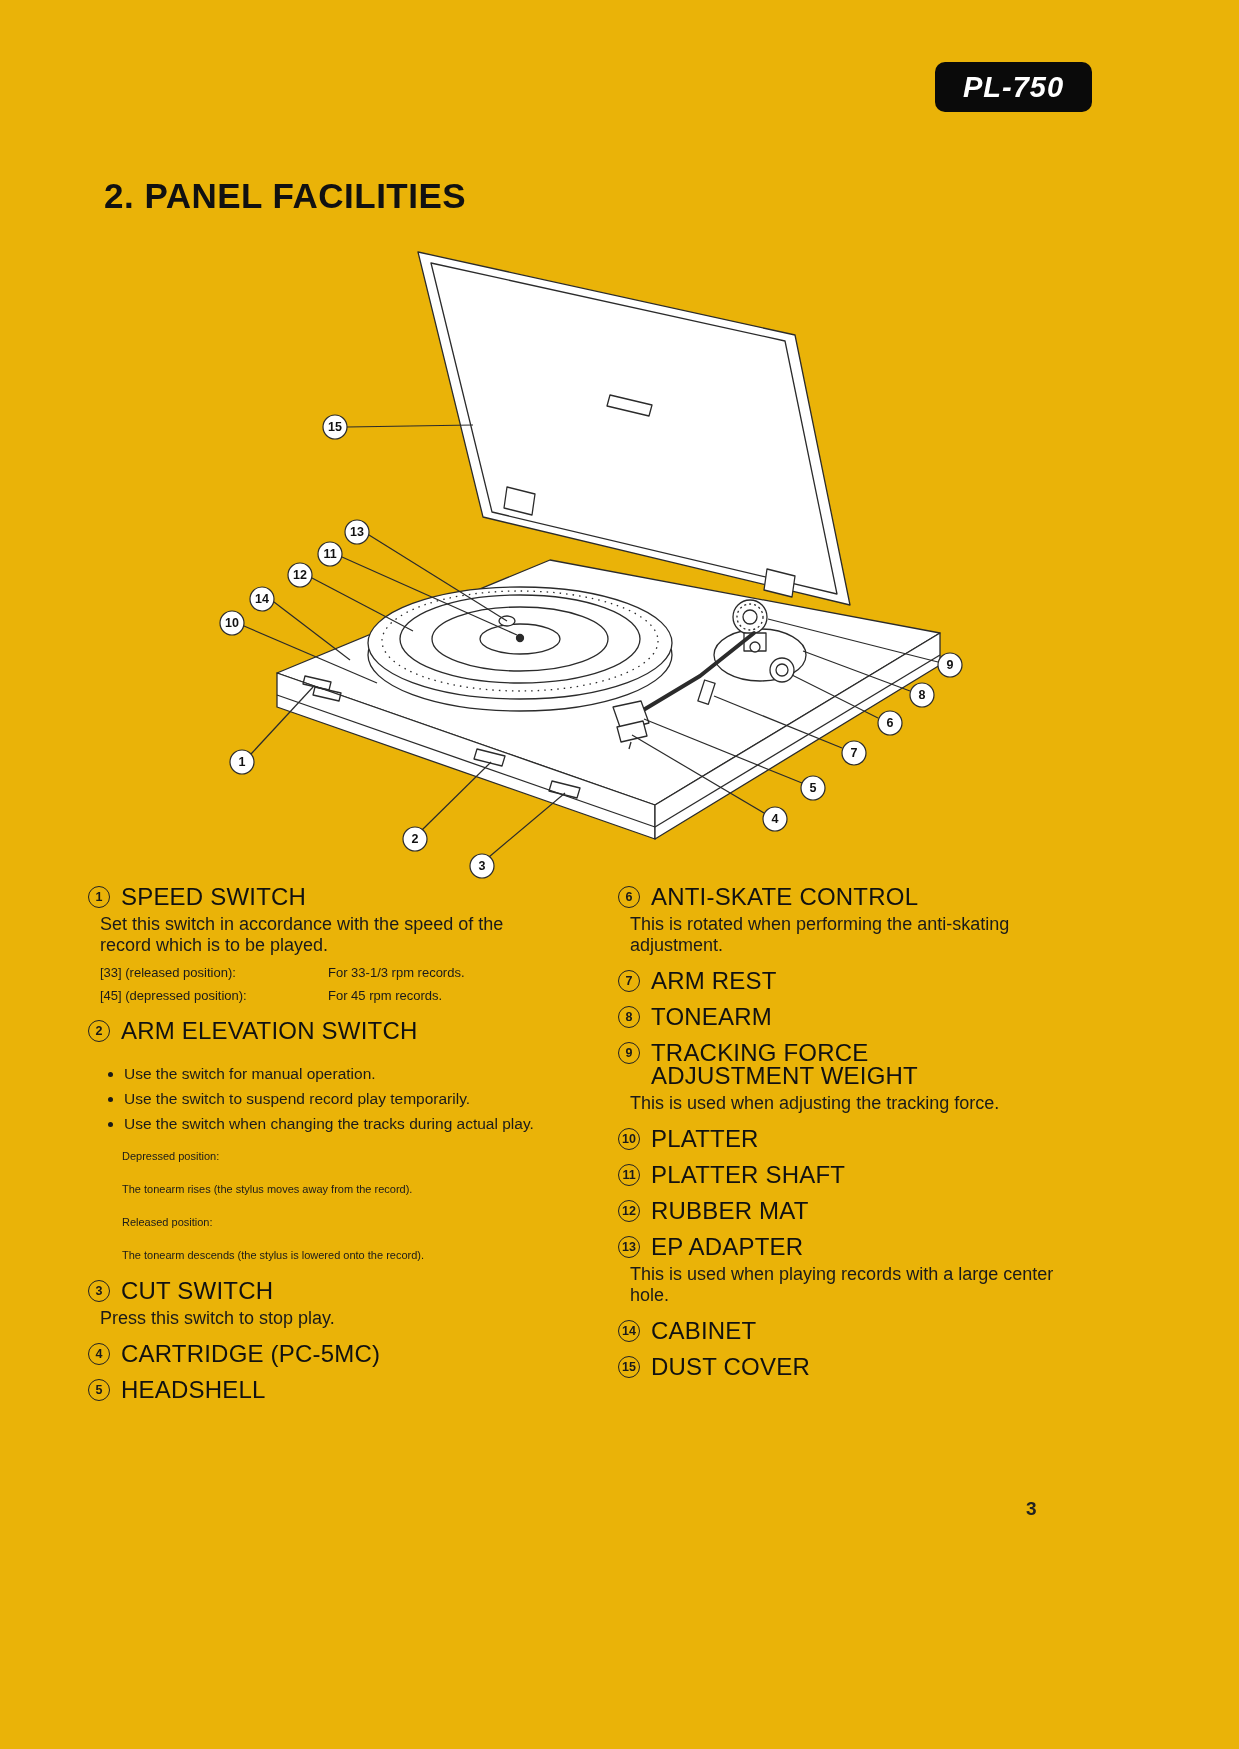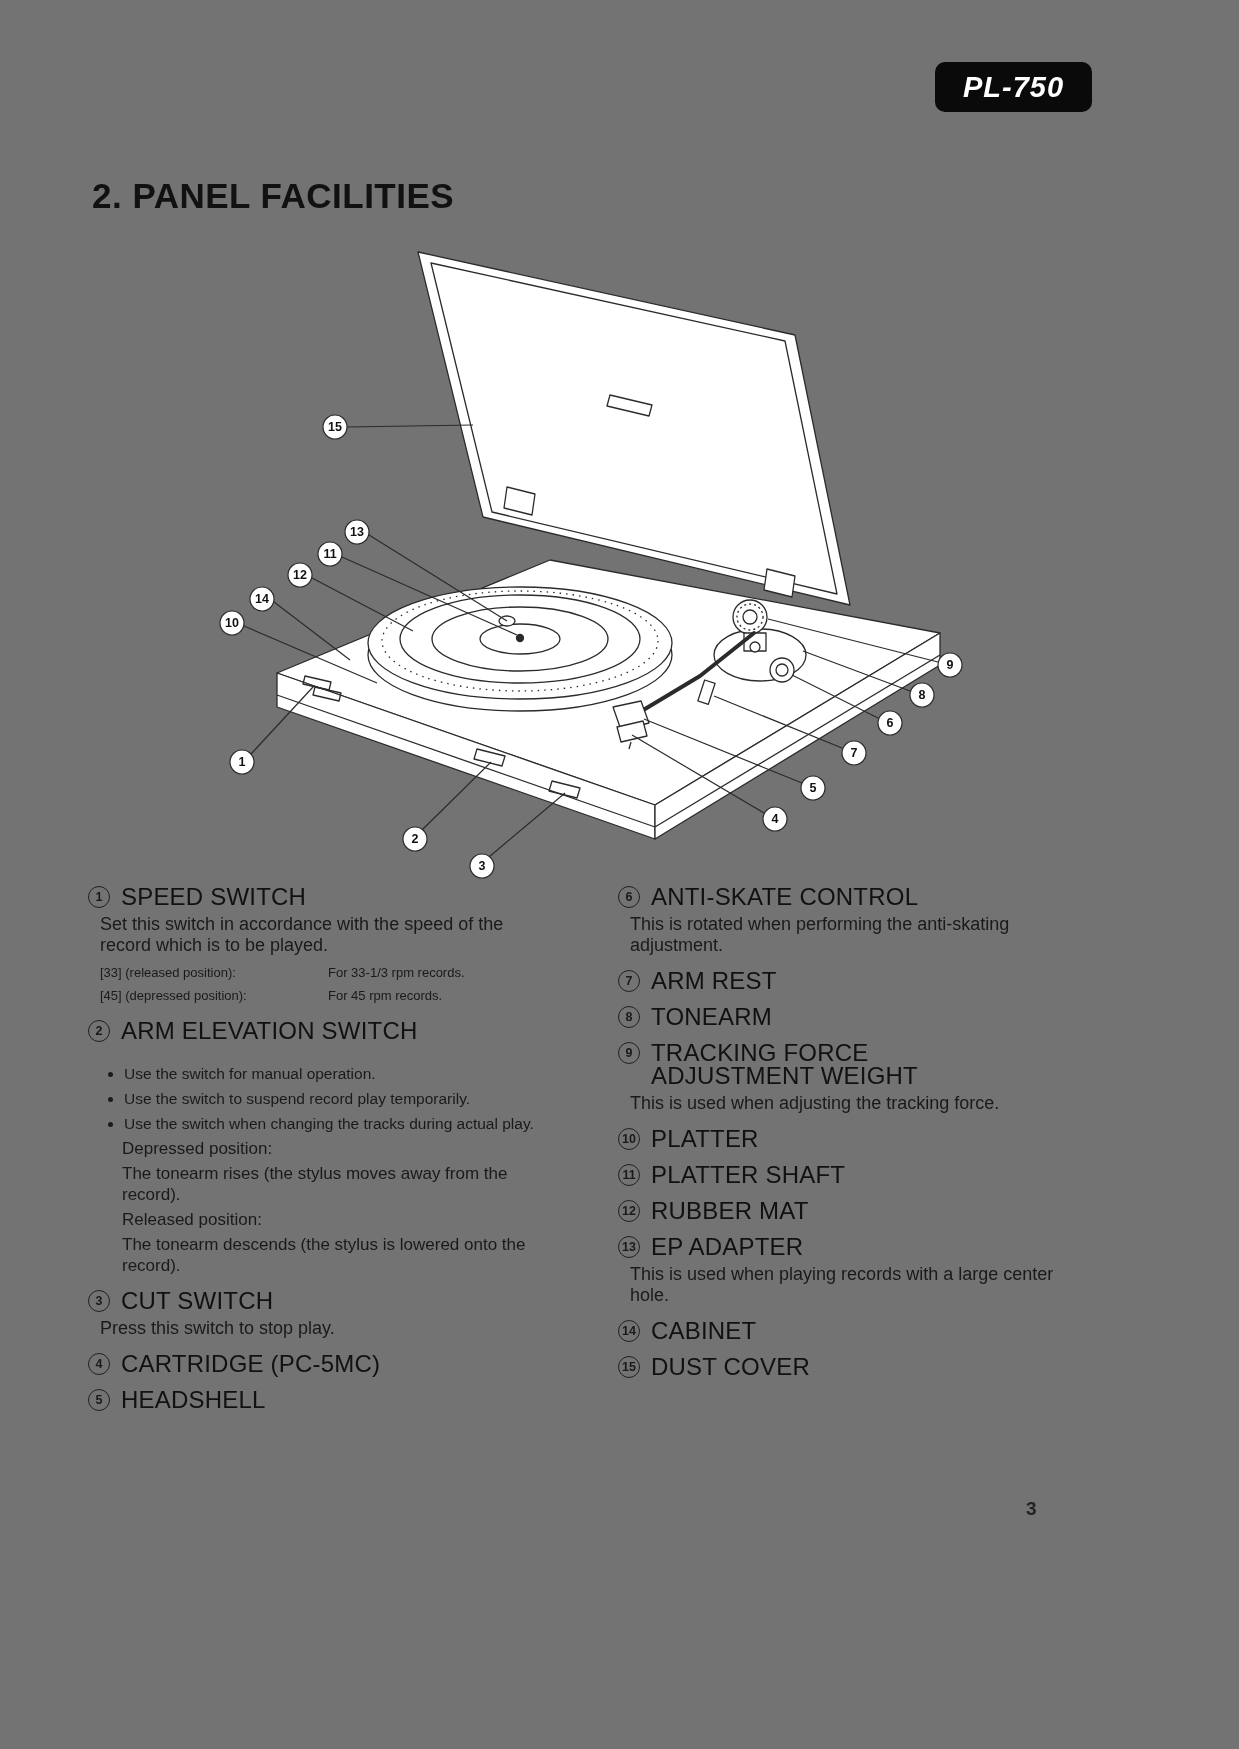--- a/index.html
+++ b/index.html
@@ -1,21 +1,21 @@
 <!DOCTYPE html>
 <html><head>
 <meta charset="utf-8">
 <style>
   html, body { margin: 0; padding: 0; background: #e8e8e6; }
   .page {
     position: relative;
     width: 1239px;
     height: 1749px;
     margin: 0 auto;
-    background: #737373;
+    background: #eab308;
     font-family: "Liberation Sans", sans-serif;
     color: #1a1a1a;
     overflow: hidden;
   }
 
   
   .badge {
     position: absolute;
     left: 935px;
     top: 62px;
@@ -29,21 +29,21 @@
     font-style: italic;
     letter-spacing: 1px;
     display: flex;
     align-items: center;
     justify-content: center;
   }
 
   
   .title {
     position: absolute;
-    left: 92px;
+    left: 104px;
     top: 176px;
     margin: 0;
     font-size: 35px;
     font-weight: bold;
     letter-spacing: 0.5px;
     color: #111;
   }
 
   
   .diagram {
@@ -119,22 +119,22 @@
   ul.bullets {
     margin: 21px 0 4px 10px;
     padding: 0 0 0 26px;
   }
   ul.bullets li {
     font-size: 15.5px;
     line-height: 21px;
     margin-bottom: 4px;
   }
   .line {
-    margin: 4px 0 2px 34px;
-    font-size: 17px;
+    margin: 12px 0 2px 34px;
+    font-size: 11px;
     line-height: 21px;
   }
 
   .page-number {
     position: absolute;
     left: 1026px;
     top: 1498px;
     font-size: 19px;
     font-weight: bold;
     color: #222;

